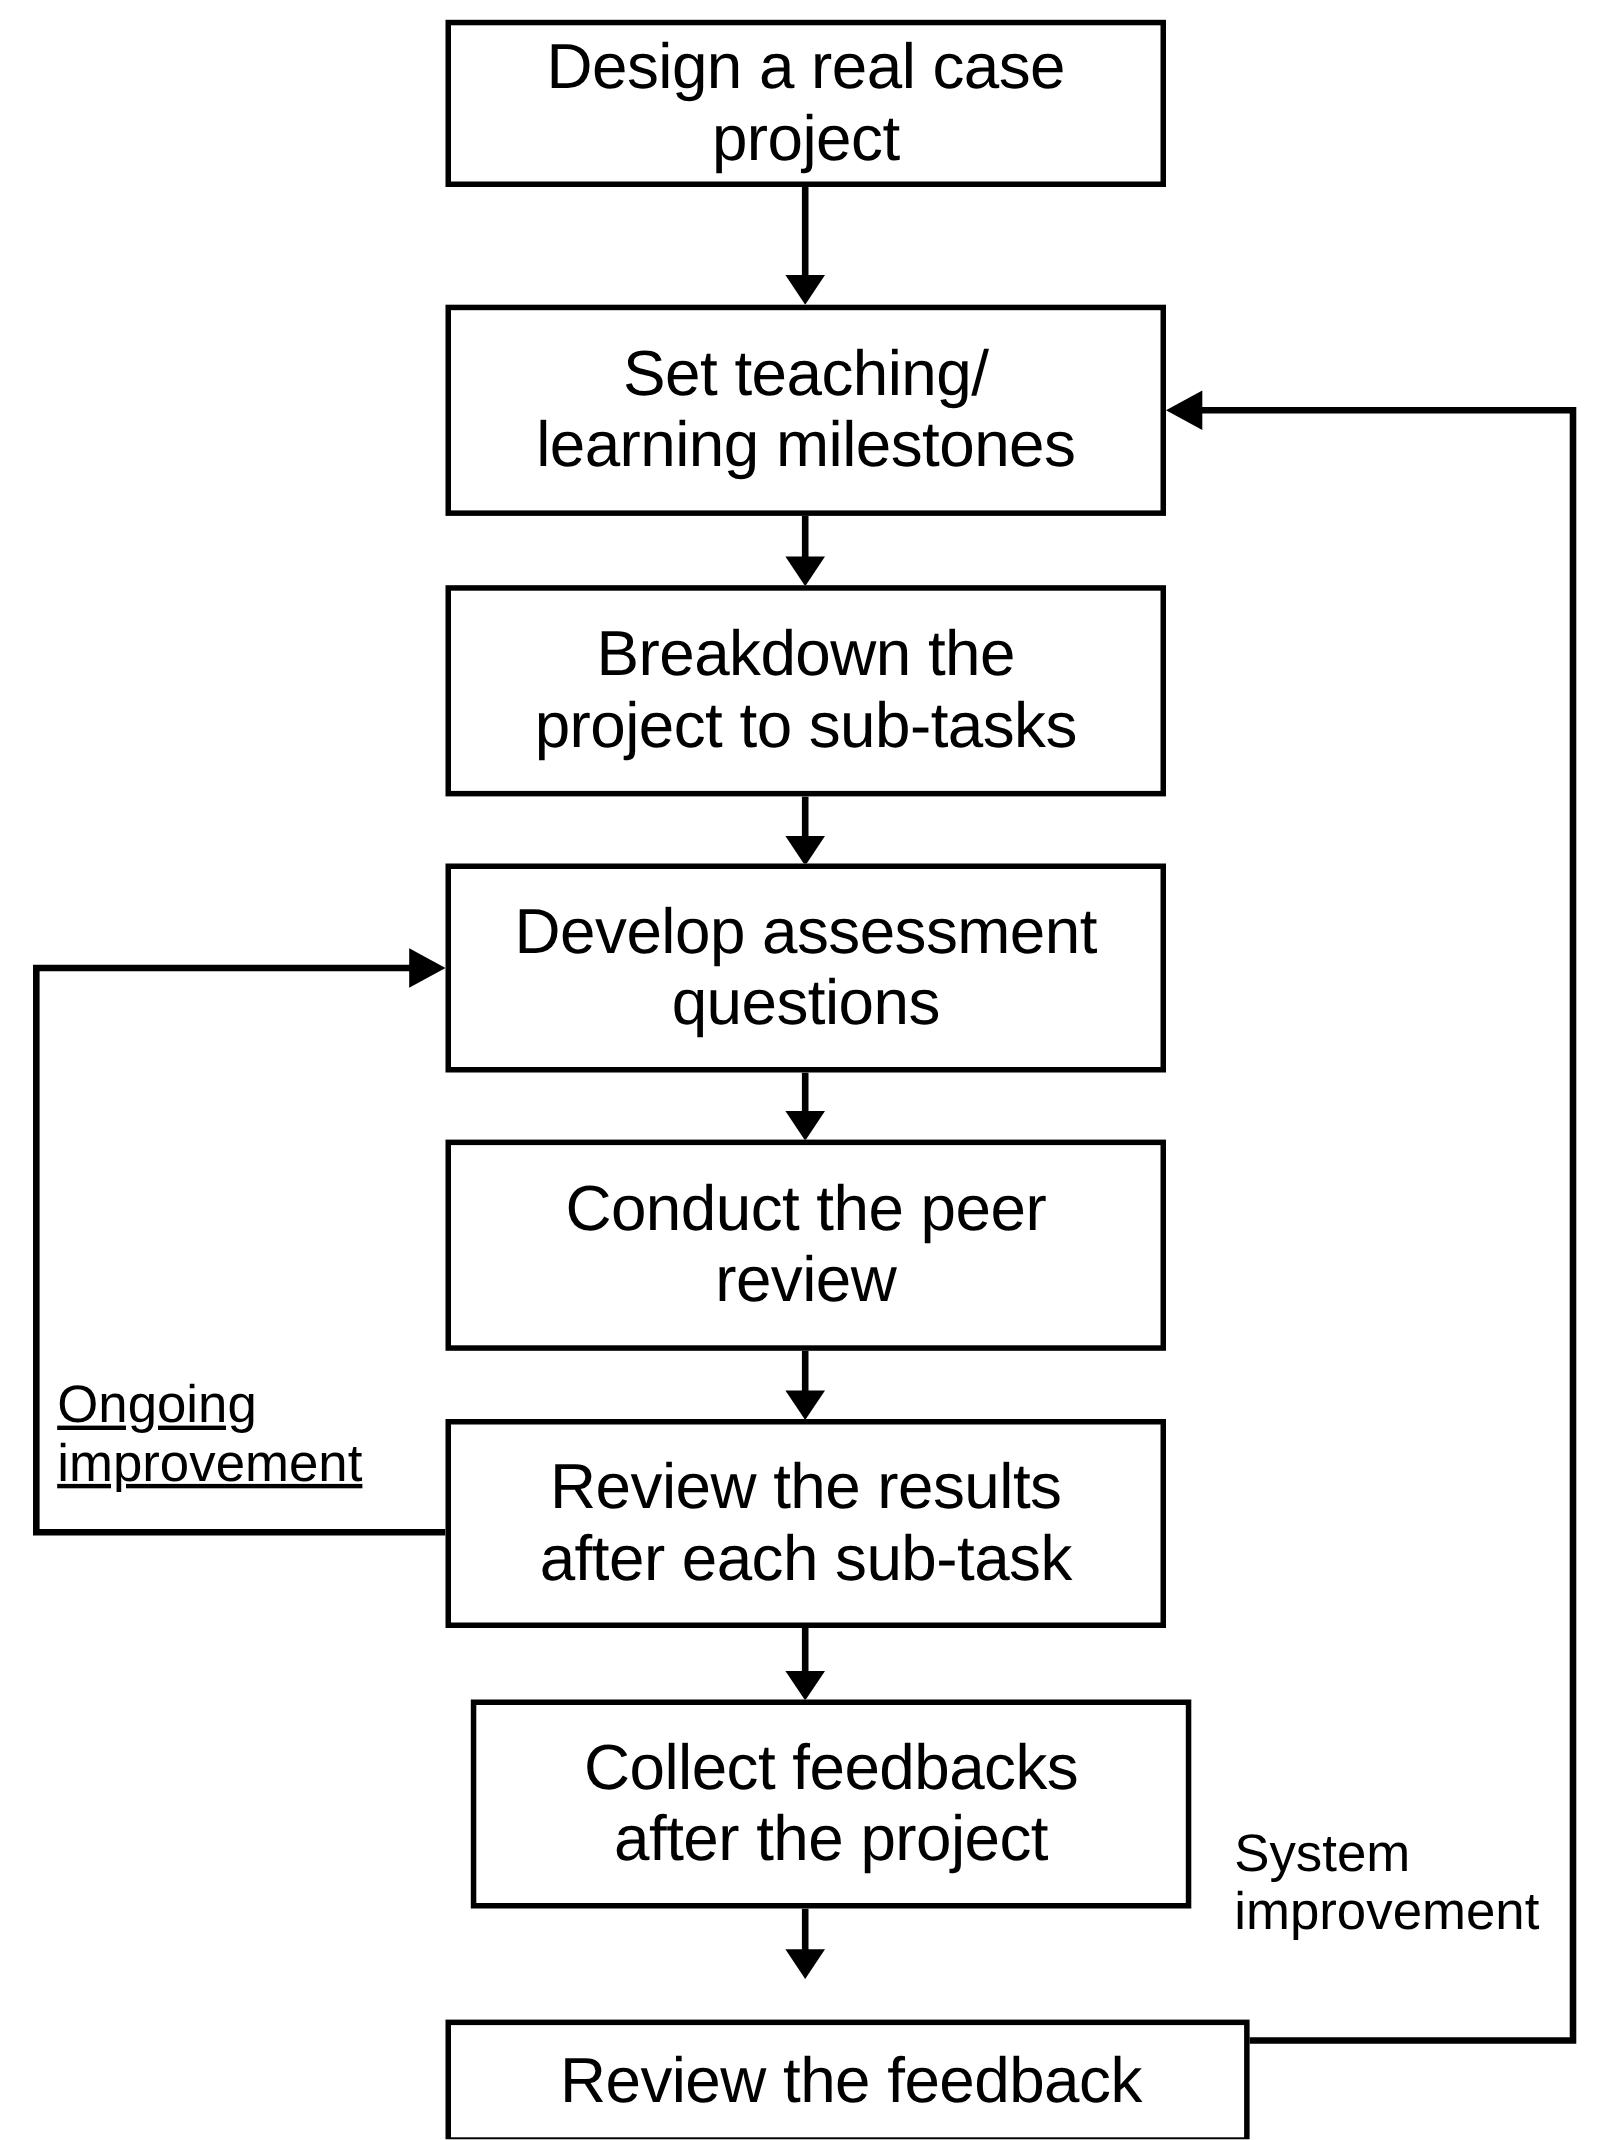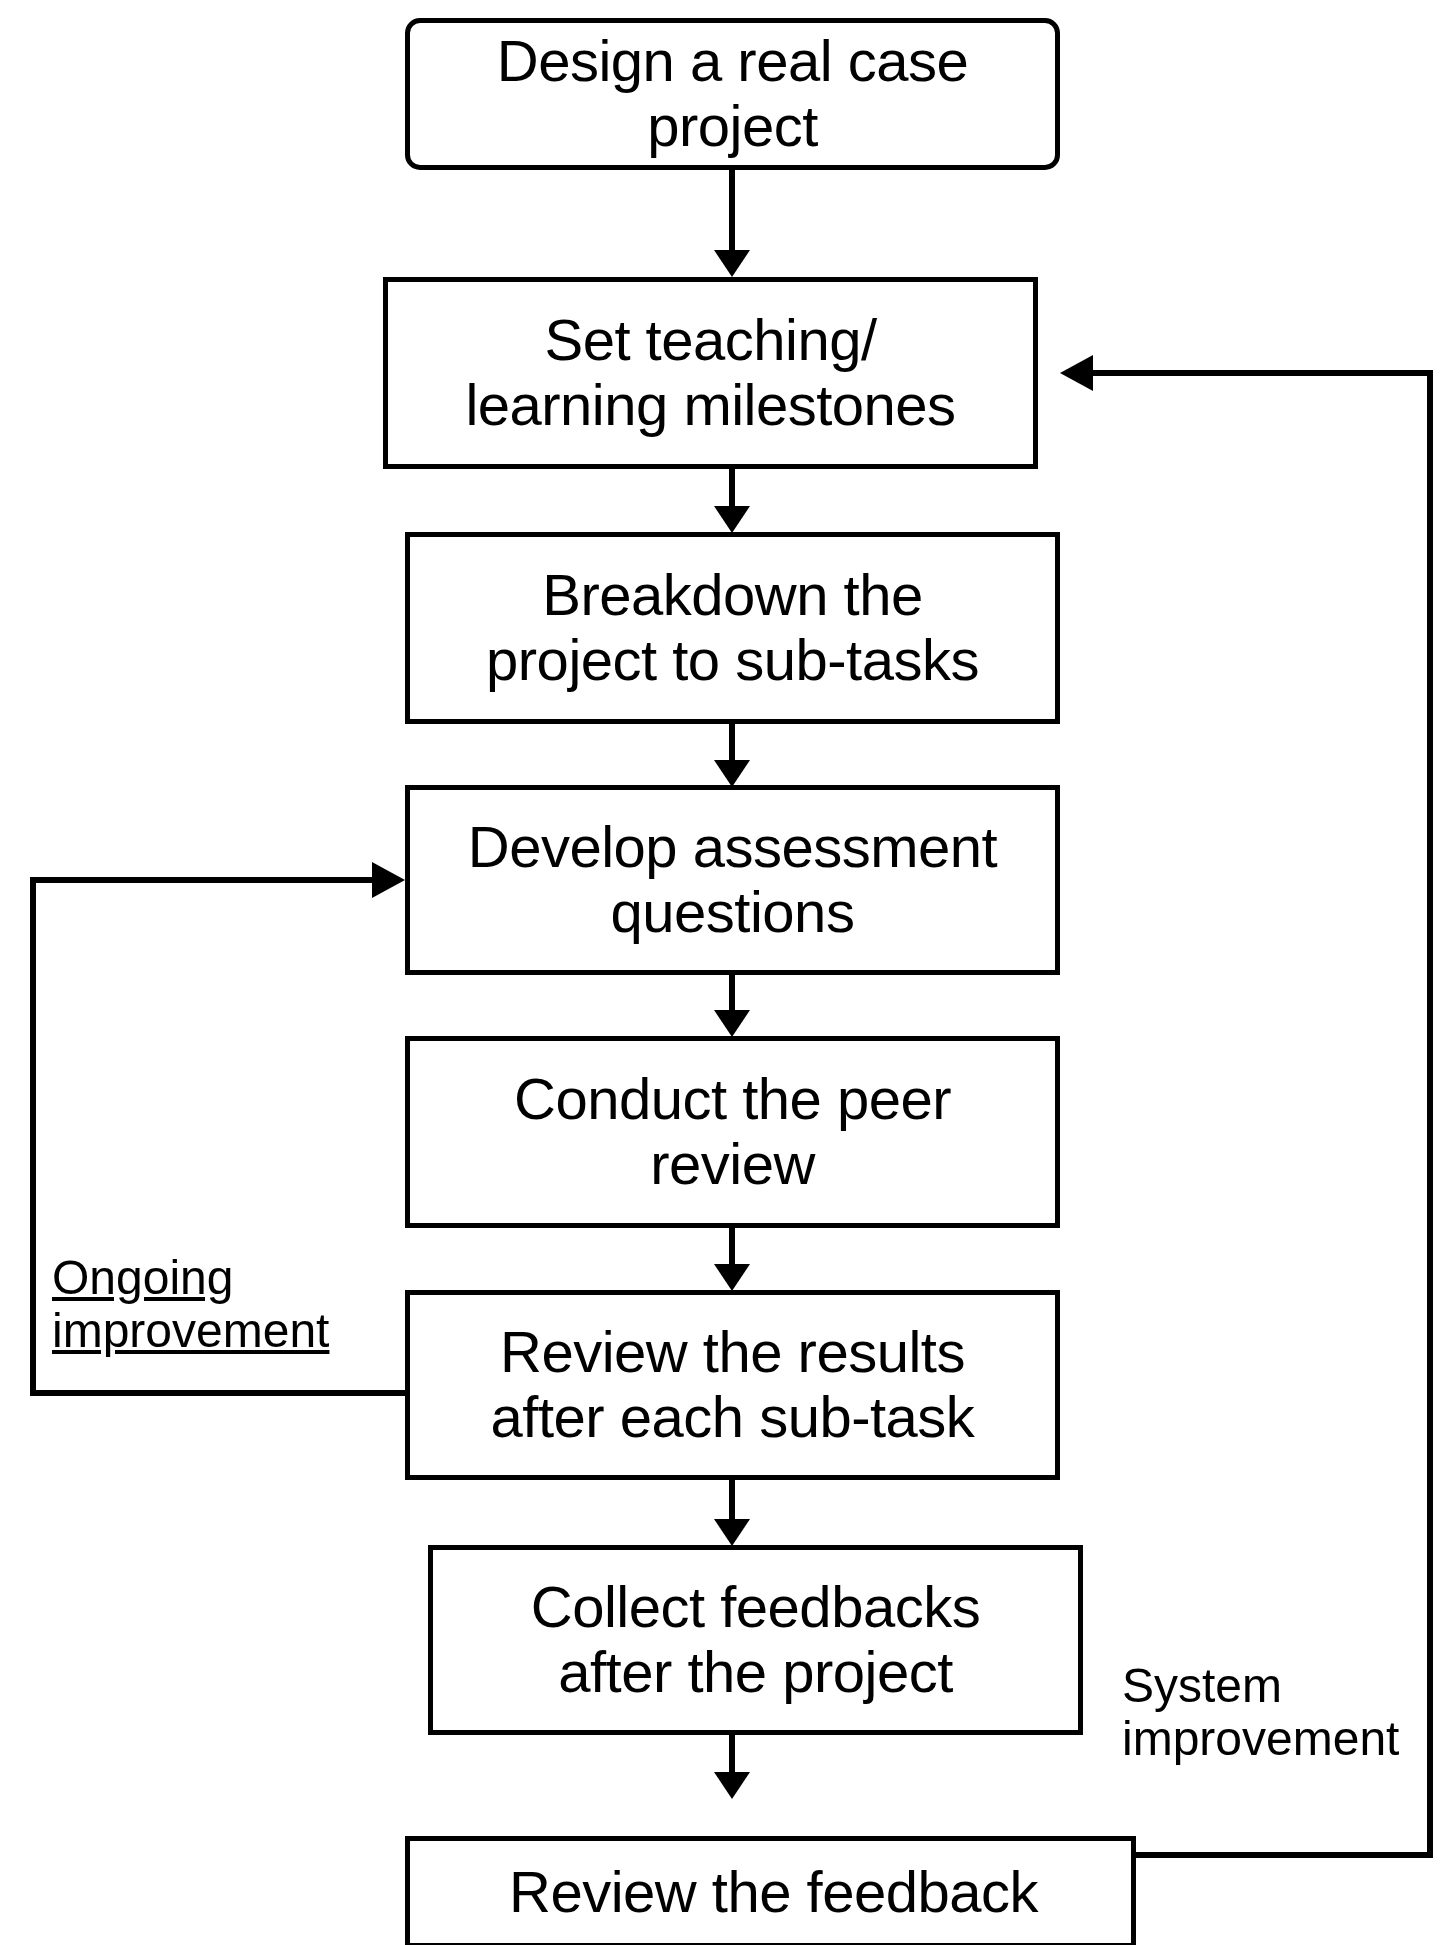--- a/index.html
+++ b/index.html
@@ -88,26 +88,26 @@
       <path d="M 405 1393 L 33 1393 L 33 880 L 378 880"></path>
     </g>
     <polygon points="405,880 372,862 372,898" fill="#000000"></polygon>
 
     <g stroke="#000000" stroke-width="6" fill="none">
       <path d="M 1060 1855 L 1430 1855 L 1430 373 L 1088 373"></path>
     </g>
     <polygon points="1060,373 1093,355 1093,391" fill="#000000"></polygon>
   </svg>
 
-  <div class="node-box" style="left:405px; top:18px; width:655px; height:152px;border-radius:15px;">
+  <div class="node-box" style="left:405px; top:18px; width:655px; height:152px;">
     <span class="node-label">Design a real case
 project</span>
   </div>
 
-  <div class="node-box" style="left:383px; top:277px; width:655px; height:192px;">
+  <div class="node-box" style="left:405px; top:277px; width:655px; height:192px;">
     <span class="node-label">Set teaching/
 learning milestones</span>
   </div>
 
   <div class="node-box" style="left:405px; top:785px; width:655px; height:190px;">
     <span class="node-label">Develop assessment
 questions</span>
   </div>
 
   <div class="node-box" style="left:405px; top:532px; width:655px; height:192px;">

